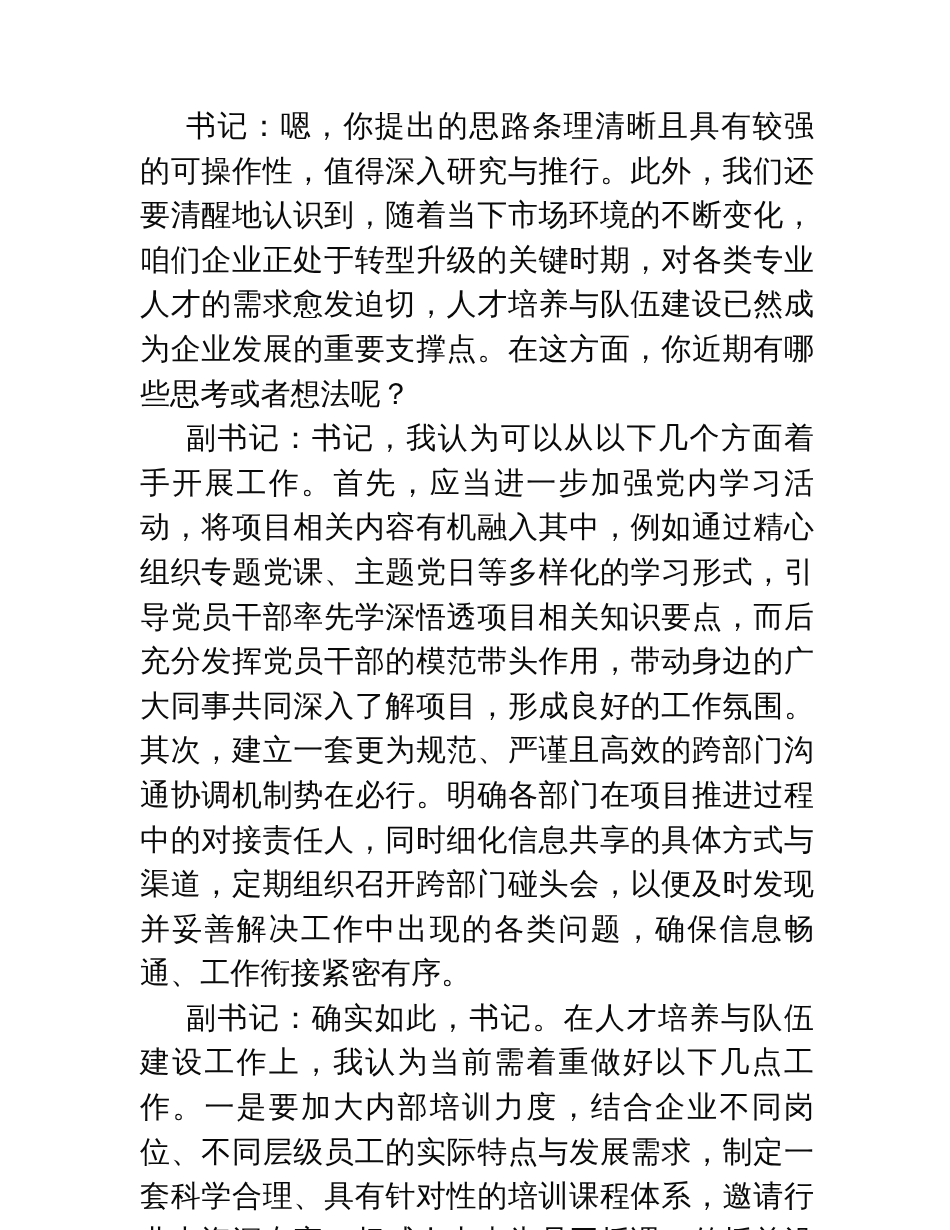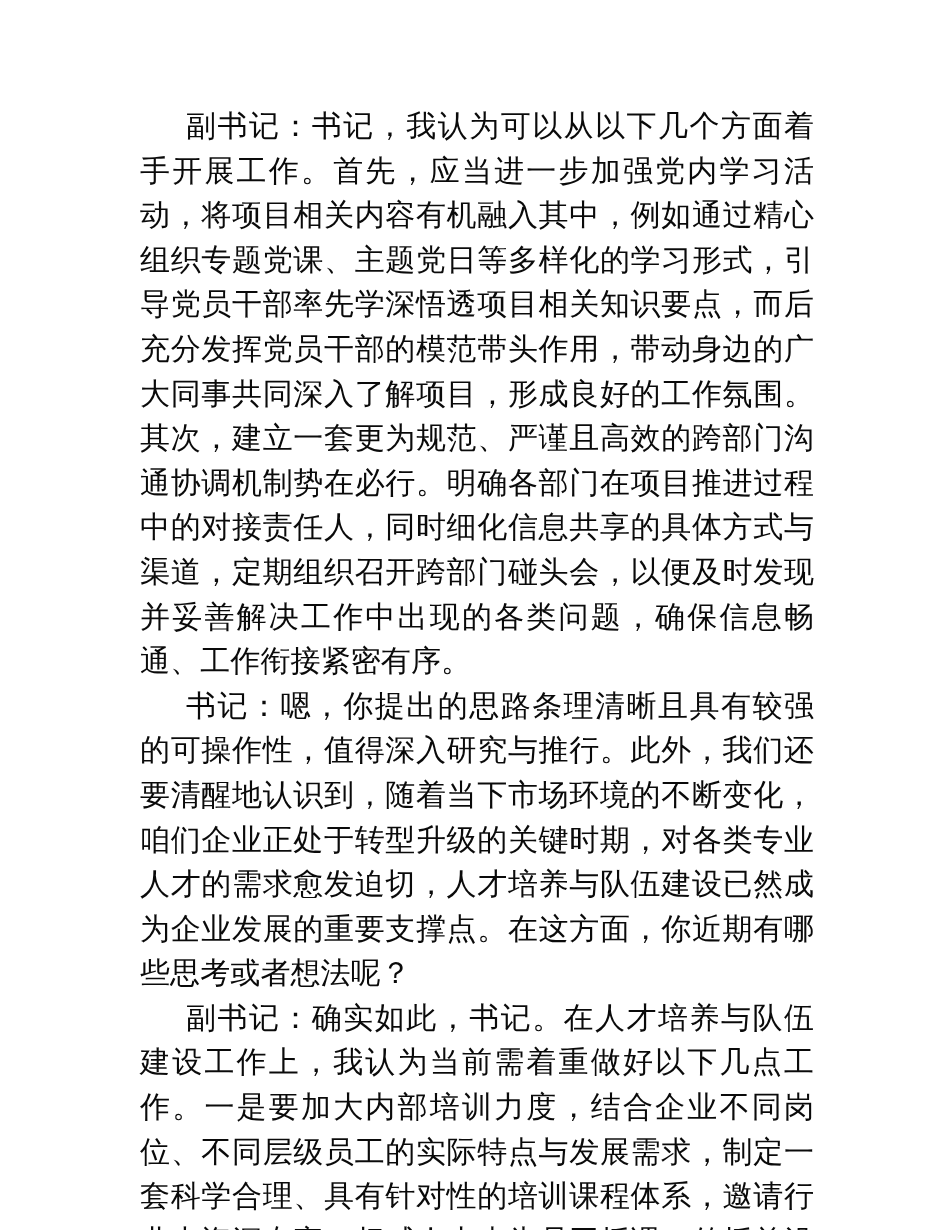--- a/index.html
+++ b/index.html
@@ -40,17 +40,17 @@
   }
   .para + .para {
     margin-top: 0;
   }
 </style>
 </head>
 <body>
 
 <div class="page">
   <div class="text-block">
+    <p class="para">书记：嗯，你提出的思路条理清晰且具有较强的可操作性，值得深入研究与推行。此外，我们还要清醒地认识到，随着当下市场环境的不断变化，咱们企业正处于转型升级的关键时期，对各类专业人才的需求愈发迫切，人才培养与队伍建设已然成为企业发展的重要支撑点。在这方面，你近期有哪些思考或者想法呢？</p>
     <p class="para">副书记：书记，我认为可以从以下几个方面着手开展工作。首先，应当进一步加强党内学习活动，将项目相关内容有机融入其中，例如通过精心组织专题党课、主题党日等多样化的学习形式，引导党员干部率先学深悟透项目相关知识要点，而后充分发挥党员干部的模范带头作用，带动身边的广大同事共同深入了解项目，形成良好的工作氛围。其次，建立一套更为规范、严谨且高效的跨部门沟通协调机制势在必行。明确各部门在项目推进过程中的对接责任人，同时细化信息共享的具体方式与渠道，定期组织召开跨部门碰头会，以便及时发现并妥善解决工作中出现的各类问题，确保信息畅通、工作衔接紧密有序。</p>
-    <p class="para">书记：嗯，你提出的思路条理清晰且具有较强的可操作性，值得深入研究与推行。此外，我们还要清醒地认识到，随着当下市场环境的不断变化，咱们企业正处于转型升级的关键时期，对各类专业人才的需求愈发迫切，人才培养与队伍建设已然成为企业发展的重要支撑点。在这方面，你近期有哪些思考或者想法呢？</p>
     <p class="para">副书记：确实如此，书记。在人才培养与队伍建设工作上，我认为当前需着重做好以下几点工作。一是要加大内部培训力度，结合企业不同岗位、不同层级员工的实际特点与发展需求，制定一套科学合理、具有针对性的培训课程体系，邀请行业内资深专家、权威人士来为员工授课，传授前沿知识与先</p>
   </div>
 </div>
 
 </body></html>

